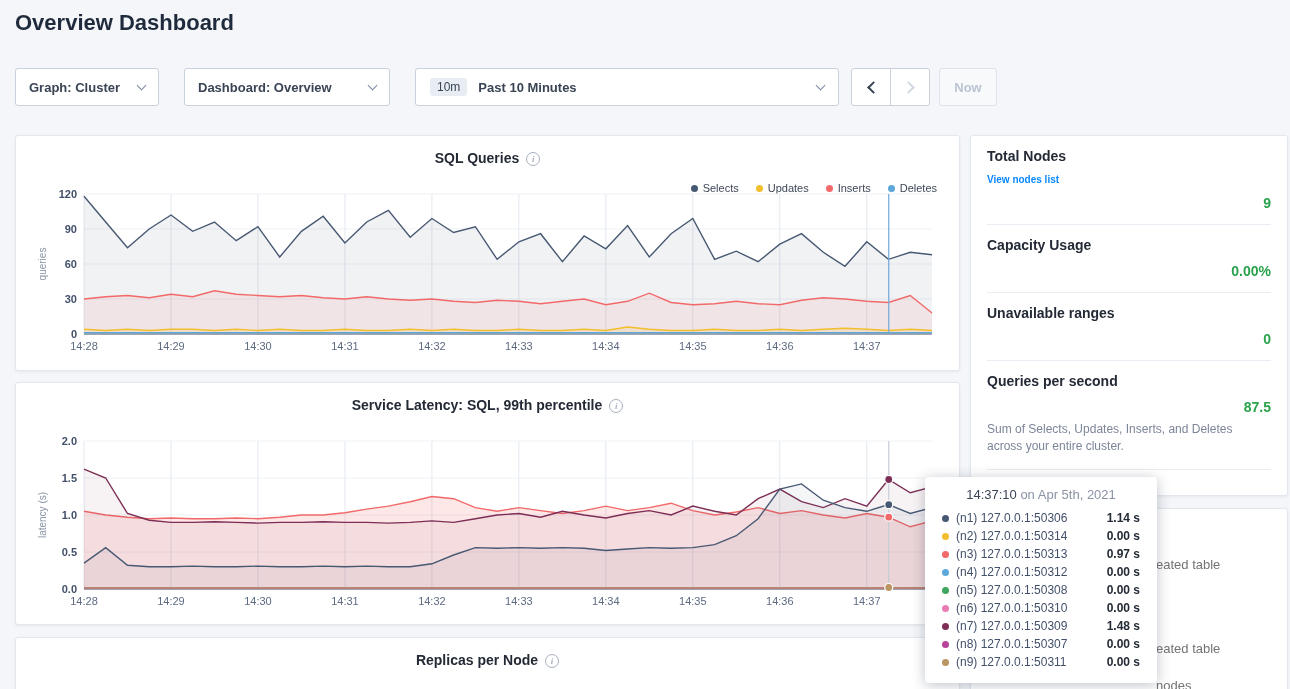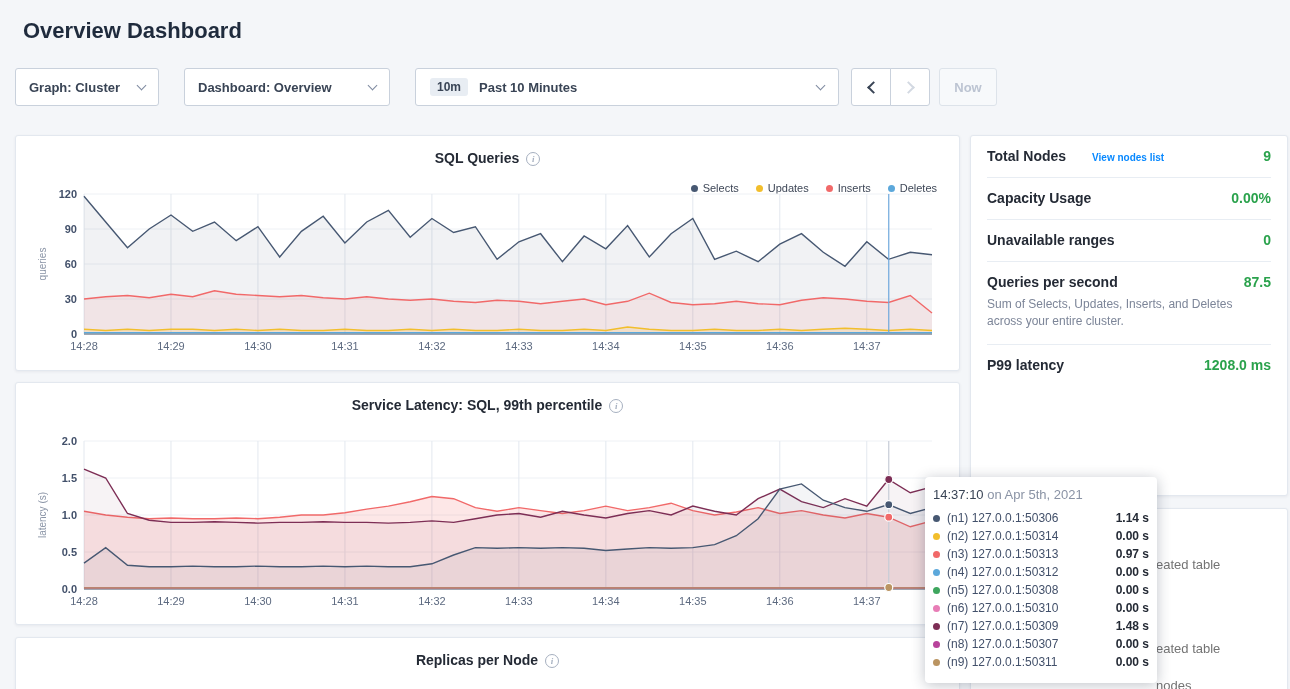--- a/index.html
+++ b/index.html
@@ -2,30 +2,30 @@
 <html style="--green: #2aa24c; --link: #0788ff;"><head>
 <meta charset="utf-8">
 <style>
   * { box-sizing: border-box; }
   html,body { margin:0; padding:0; }
   body {
     width:1290px; height:689px; position:relative; overflow:hidden;
     background:#f4f6f9; color:#242a35;
     font-family:"Liberation Sans", sans-serif;
   }
-  .page-title { position:absolute; left:15px; top:10px; margin:8px; font-size:22px; font-weight:700; color:#1f2b3d; }
+  .page-title { position:absolute; left:15px; top:10px; margin:0; font-size:22px; font-weight:700; color:#1f2b3d; }
 
   
   .ctl { position:absolute; top:68px; height:38px; background:#fff; border:1px solid #c9d1dc; border-radius:3px;
          font-family:"Liberation Sans",sans-serif; font-size:13px; font-weight:700; color:#394455; cursor:pointer; }
   .dropdown { display:flex; align-items:center; justify-content:space-between; padding:0 13px; }
   #dd-graph { left:15px; width:144px; }
   #dd-dashboard { left:184px; width:206px; }
   .time-picker { left:415px; width:424px; display:flex; align-items:center; gap:11px; padding:0 14px; }
-  .time-badge { background:#e8edf3; border-radius:3px; padding:2px 7px; font-size:12px; font-weight:700; color:#394455; }
+  .time-badge { background:#e8edf3; border-radius:3px; padding:2px 7px; font-size:12px; font-weight:400; color:#394455; }
   .time-picker .chev { margin-left:auto; }
   .chev { width:7px; height:7px; border-right:1.5px solid #7e8aa0; border-bottom:1.5px solid #7e8aa0;
           transform:rotate(45deg); display:inline-block; margin-top:-3px; flex:none; }
   .nav-btn { width:40px; display:flex; align-items:center; justify-content:center; padding:0; }
   #btn-prev { left:851px; border-radius:3px 0 0 3px; }
   #btn-next { left:890px; border-radius:0 3px 3px 0; }
   .chev-l { width:9px; height:9px; border-left:2px solid #394455; border-bottom:2px solid #394455; transform:rotate(45deg); margin-left:4px; }
   .chev-r { width:9px; height:9px; border-top:2px solid #d3d9e2; border-right:2px solid #d3d9e2; transform:rotate(45deg); margin-right:4px; }
   #btn-now { left:939px; width:58px; color:#bcc4d2; background:#f7f9fb; border-color:#dde3ea; cursor:default; text-align:center; }
 
@@ -53,31 +53,31 @@
   .gh { stroke:#eef1f5; stroke-width:1; }
   .gv { stroke:#e3e8ef; stroke-width:1; }
   .axis { stroke:#4a5468; stroke-width:1.2; }
   .y-label { position:absolute; font-size:10px; color:#8a94a6; white-space:nowrap; transform:translate(-50%,-50%) rotate(-90deg); }
 
   
   .summary-title { text-align:center; font-size:14px; font-weight:700; padding:16px 0 2px; }
   .srows { padding:0 16px; }
   .srow { padding:12px 0 13px; border-bottom:1px solid #e8edf3; }
   .srow:last-child { border-bottom:none; }
-  .srow-top { display:flex; align-items:baseline; gap:26px; }
+  .srow-top { display:flex; align-items:baseline; gap:10px;flex-direction:column; }
   .slabel { font-size:14px; font-weight:700; color:#242a35; }
   .slink { font-size:10px; font-weight:700; color:var(--link,#0788ff); text-decoration:none; cursor:pointer; }
   .sval { margin-left:auto; font-size:14px; font-weight:700; color:var(--green,#2aa24c); }
   .sdesc { font-size:12px; color:#7c8598; line-height:1.45; margin-top:6px; padding-right:8px; }
 
   .event-frag { position:absolute; font-size:13px; color:#737373; white-space:nowrap; }
 
   
   .tooltip { position:absolute; left:925px; top:477px; width:232px; background:#fff; border-radius:4px;
-             box-shadow:0 2px 14px rgba(30,40,60,.28); padding:10px 8px 12px; z-index:30; }
+             box-shadow:0 2px 14px rgba(30,40,60,.28); padding:10px 17px 12px; z-index:30;text-align:center; }
   .tt-head { font-size:13px; color:#8a93a5; }
   .tt-time { color:#394455; }
   .tt-rows { margin-top:7px; }
   .tt-row { display:flex; align-items:center; height:18px; font-size:12px; }
   .tt-dot { width:7px; height:7px; border-radius:50%; margin-right:7px; flex:none; }
   .tt-node { color:#42506a; }
   .tt-val { margin-left:auto; font-weight:700; color:#242a35; }
 </style>
 </head>
 <body>

